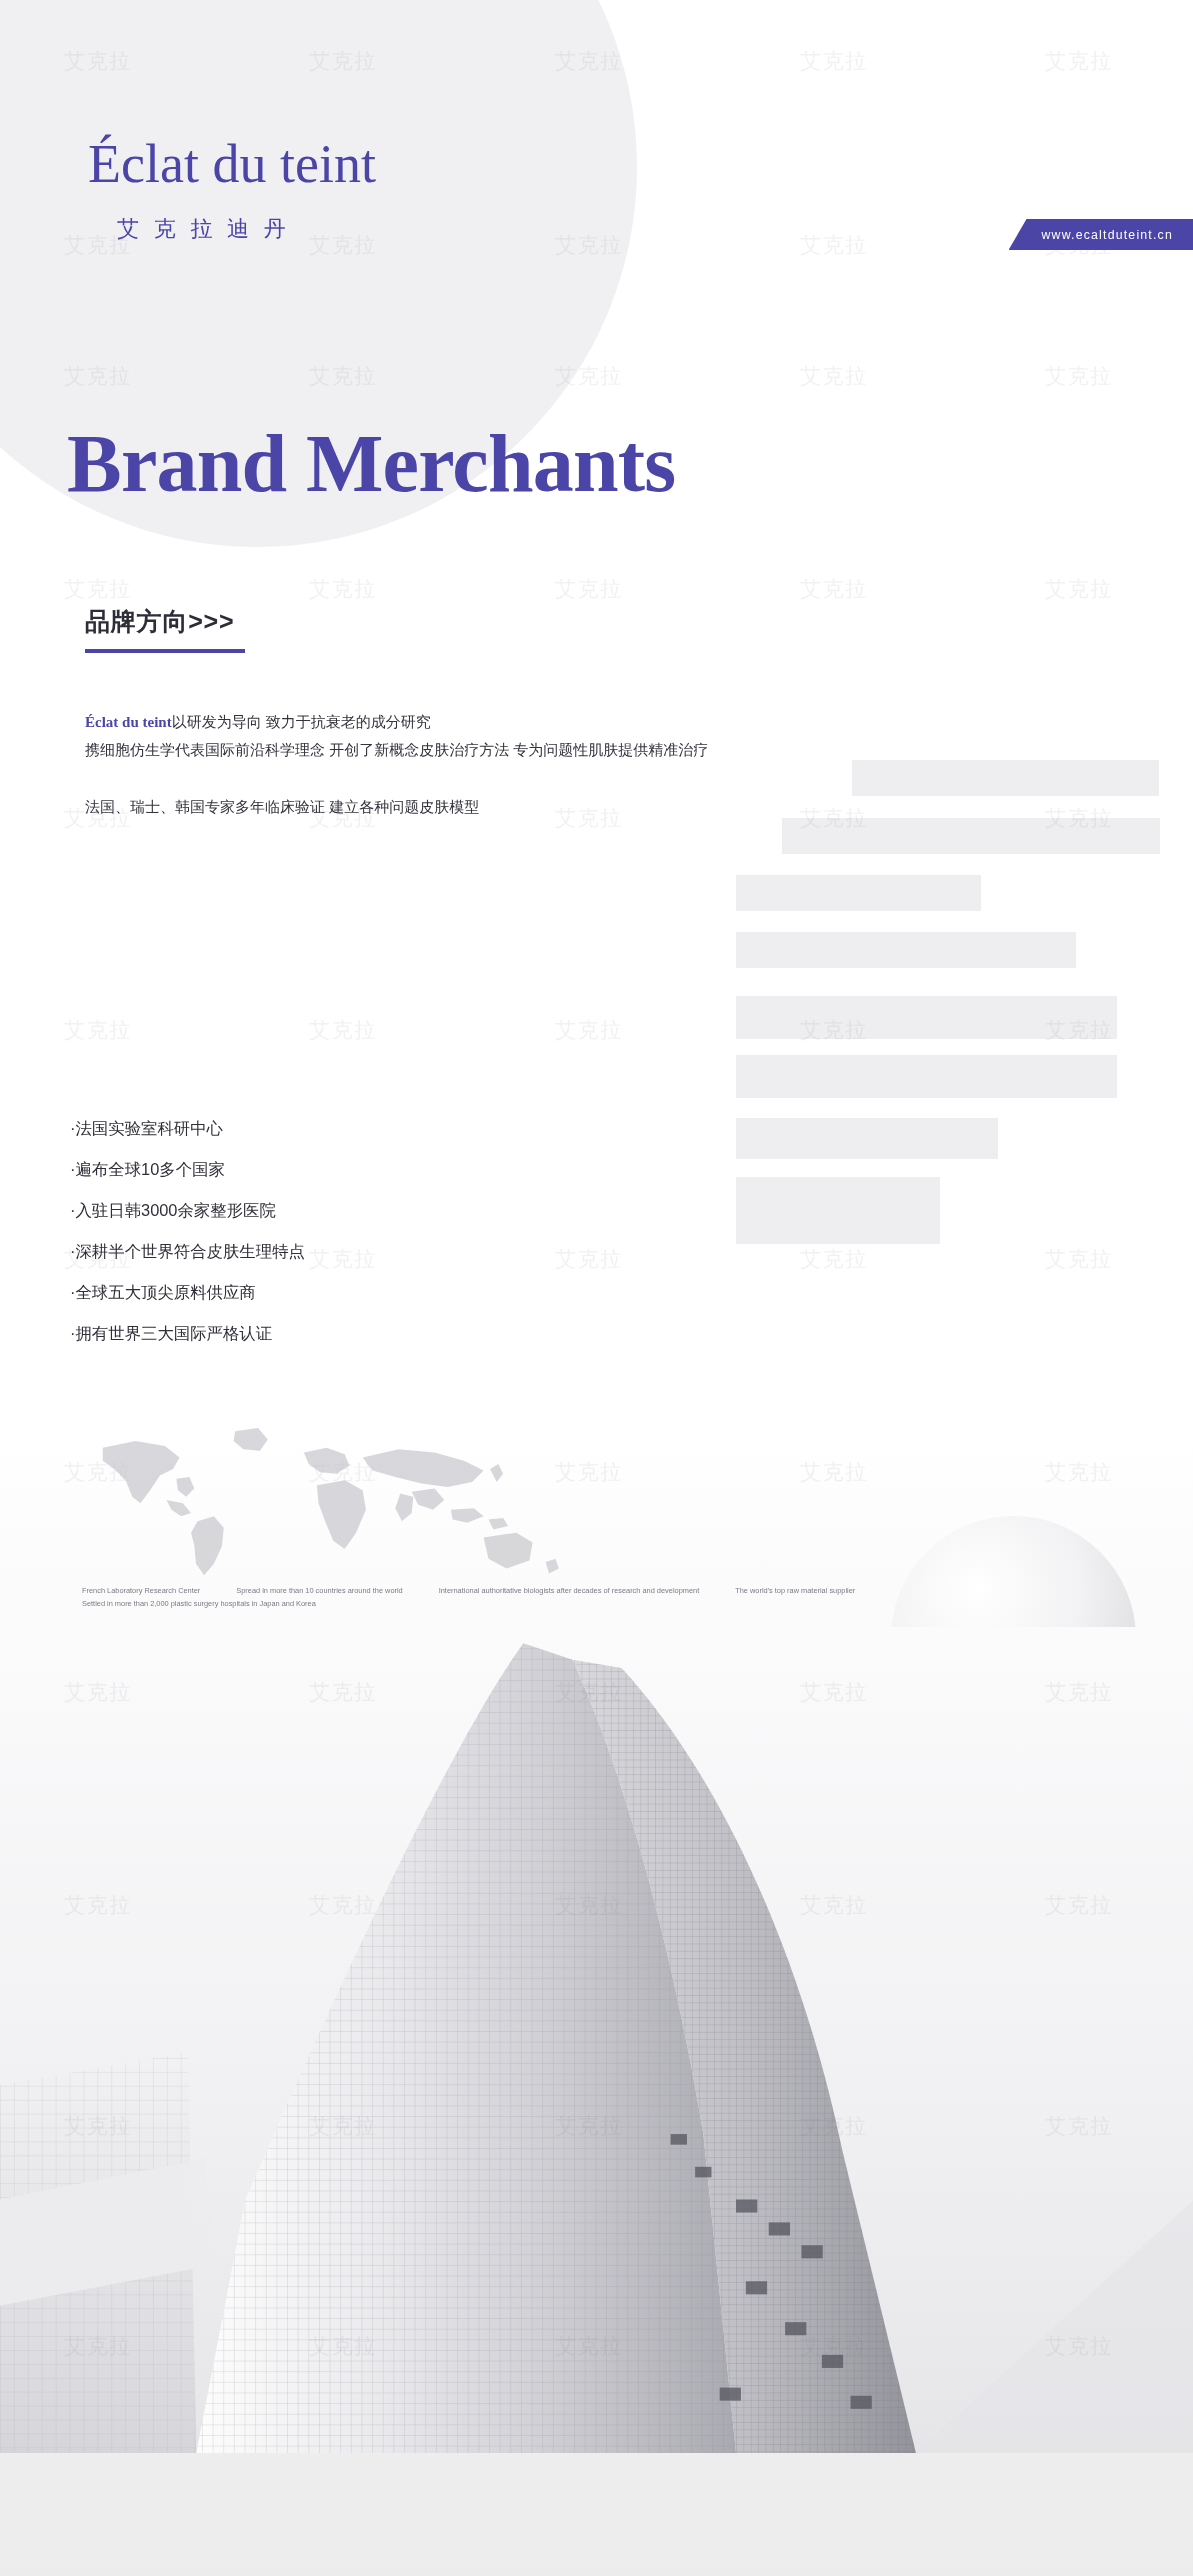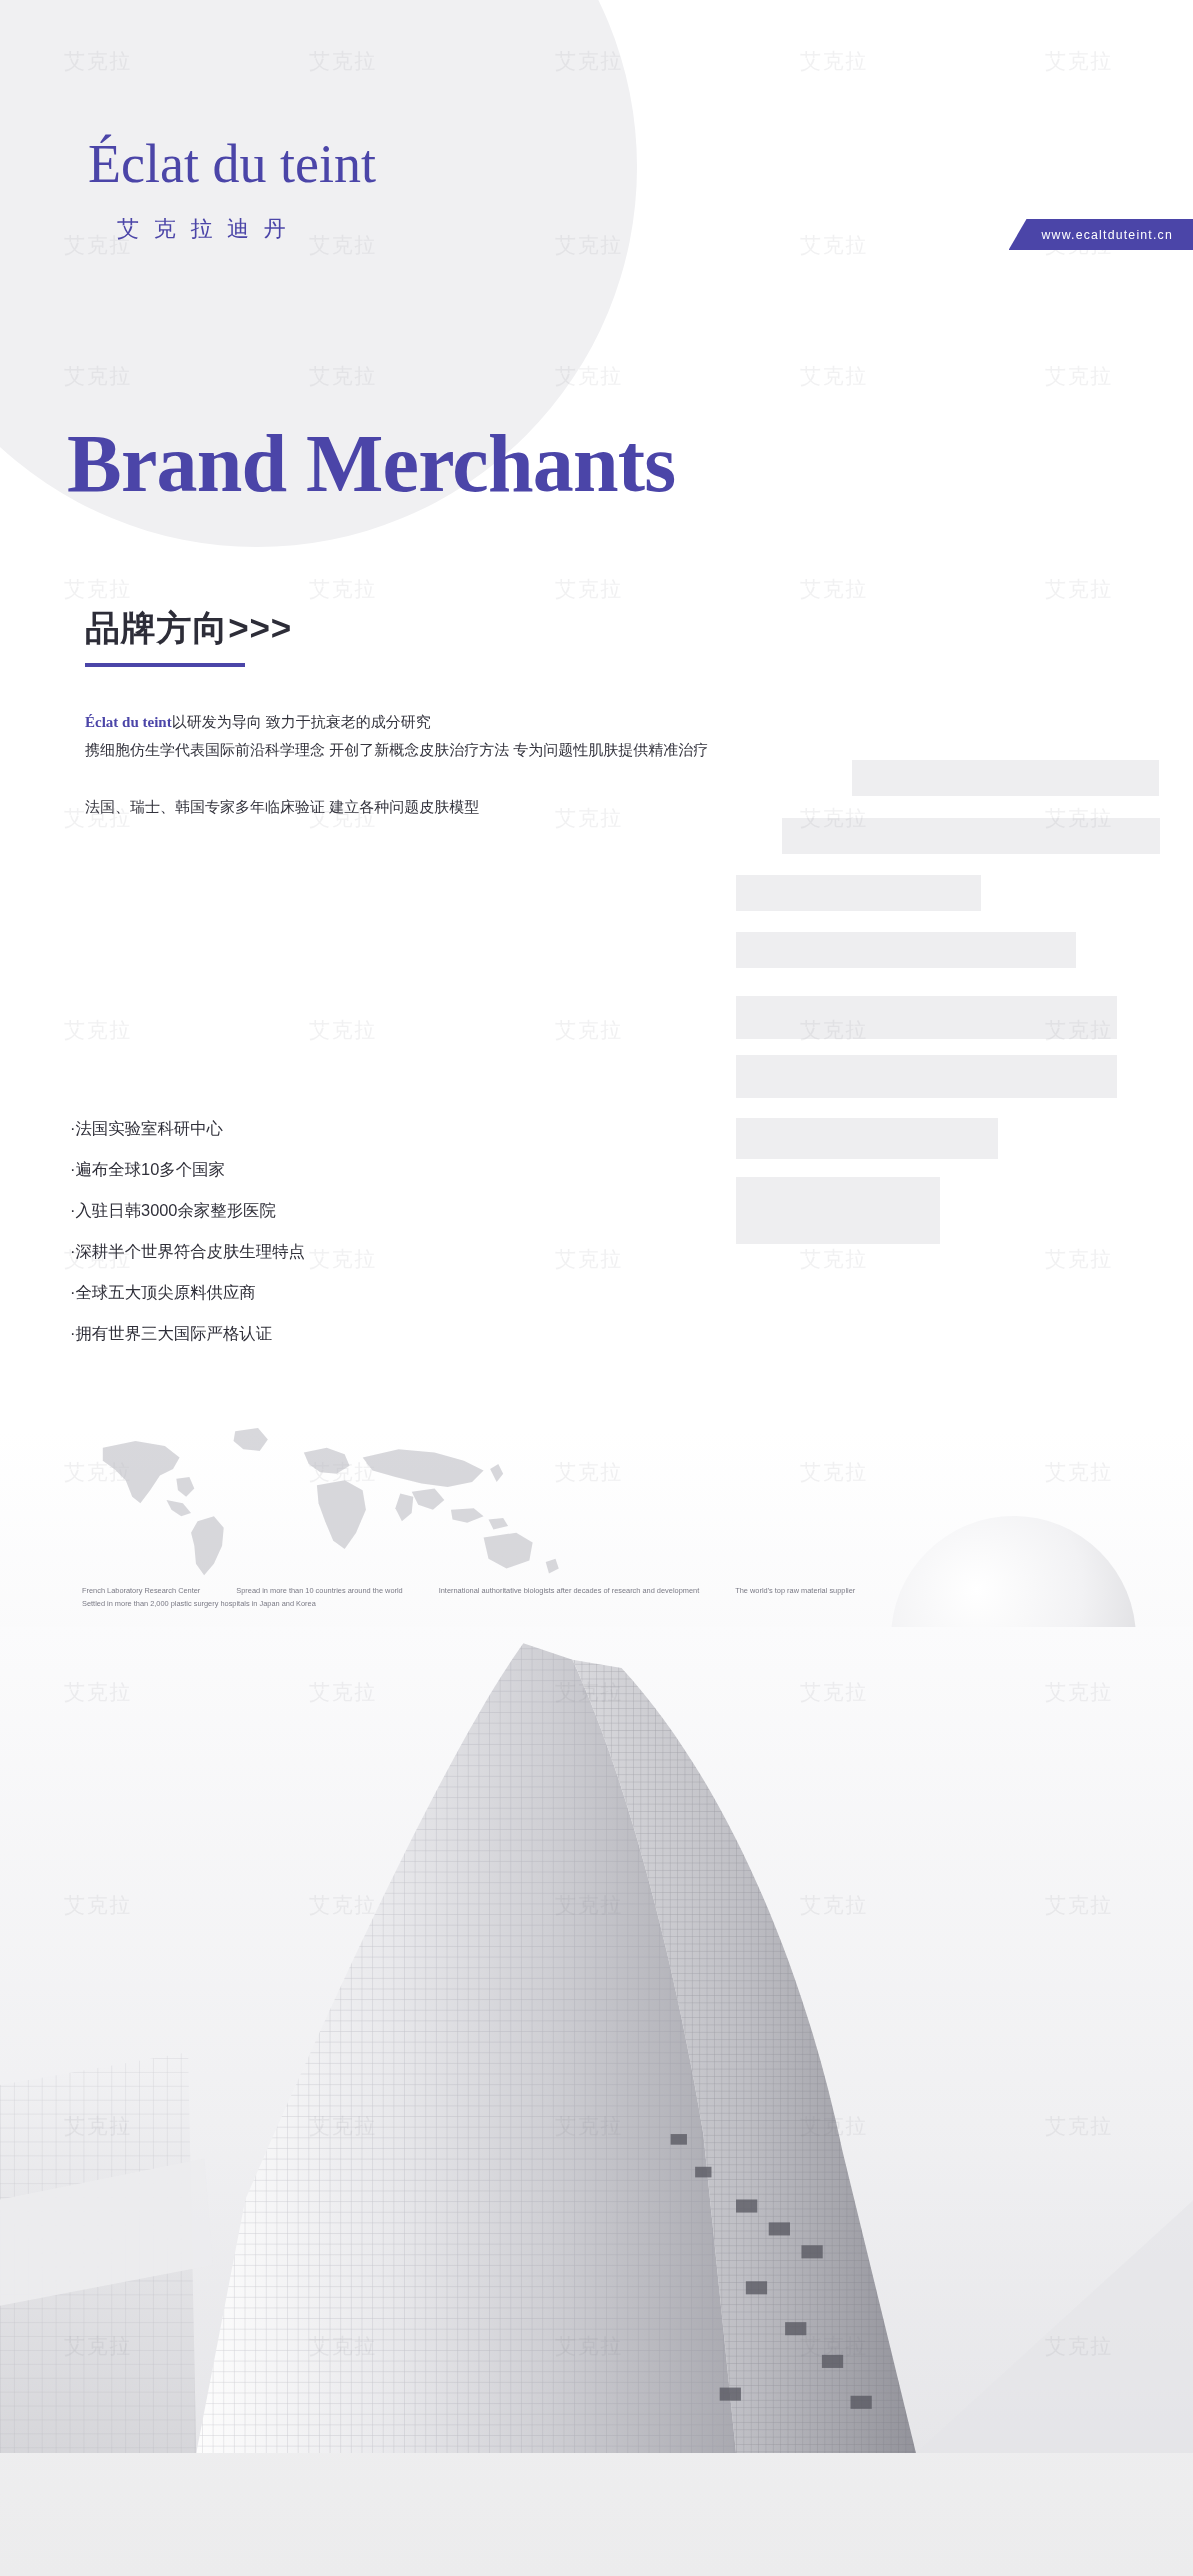--- a/index.html
+++ b/index.html
@@ -125,21 +125,21 @@
   }
 
   
   .section-heading {
     position: absolute;
     left: 85px;
     top: 605px;
     z-index: 5;
   }
   .section-heading .txt {
-    font-size: 35px;
+    font-size: 25px;
     font-weight: bold;
     color: #2d2d38;
     letter-spacing: 0.8px;
     white-space: nowrap;
   }
   .section-heading .rule {
     margin-top: 11.4px;
     width: 160px;
     height: 3.3px;
     background: #4b45a8;

